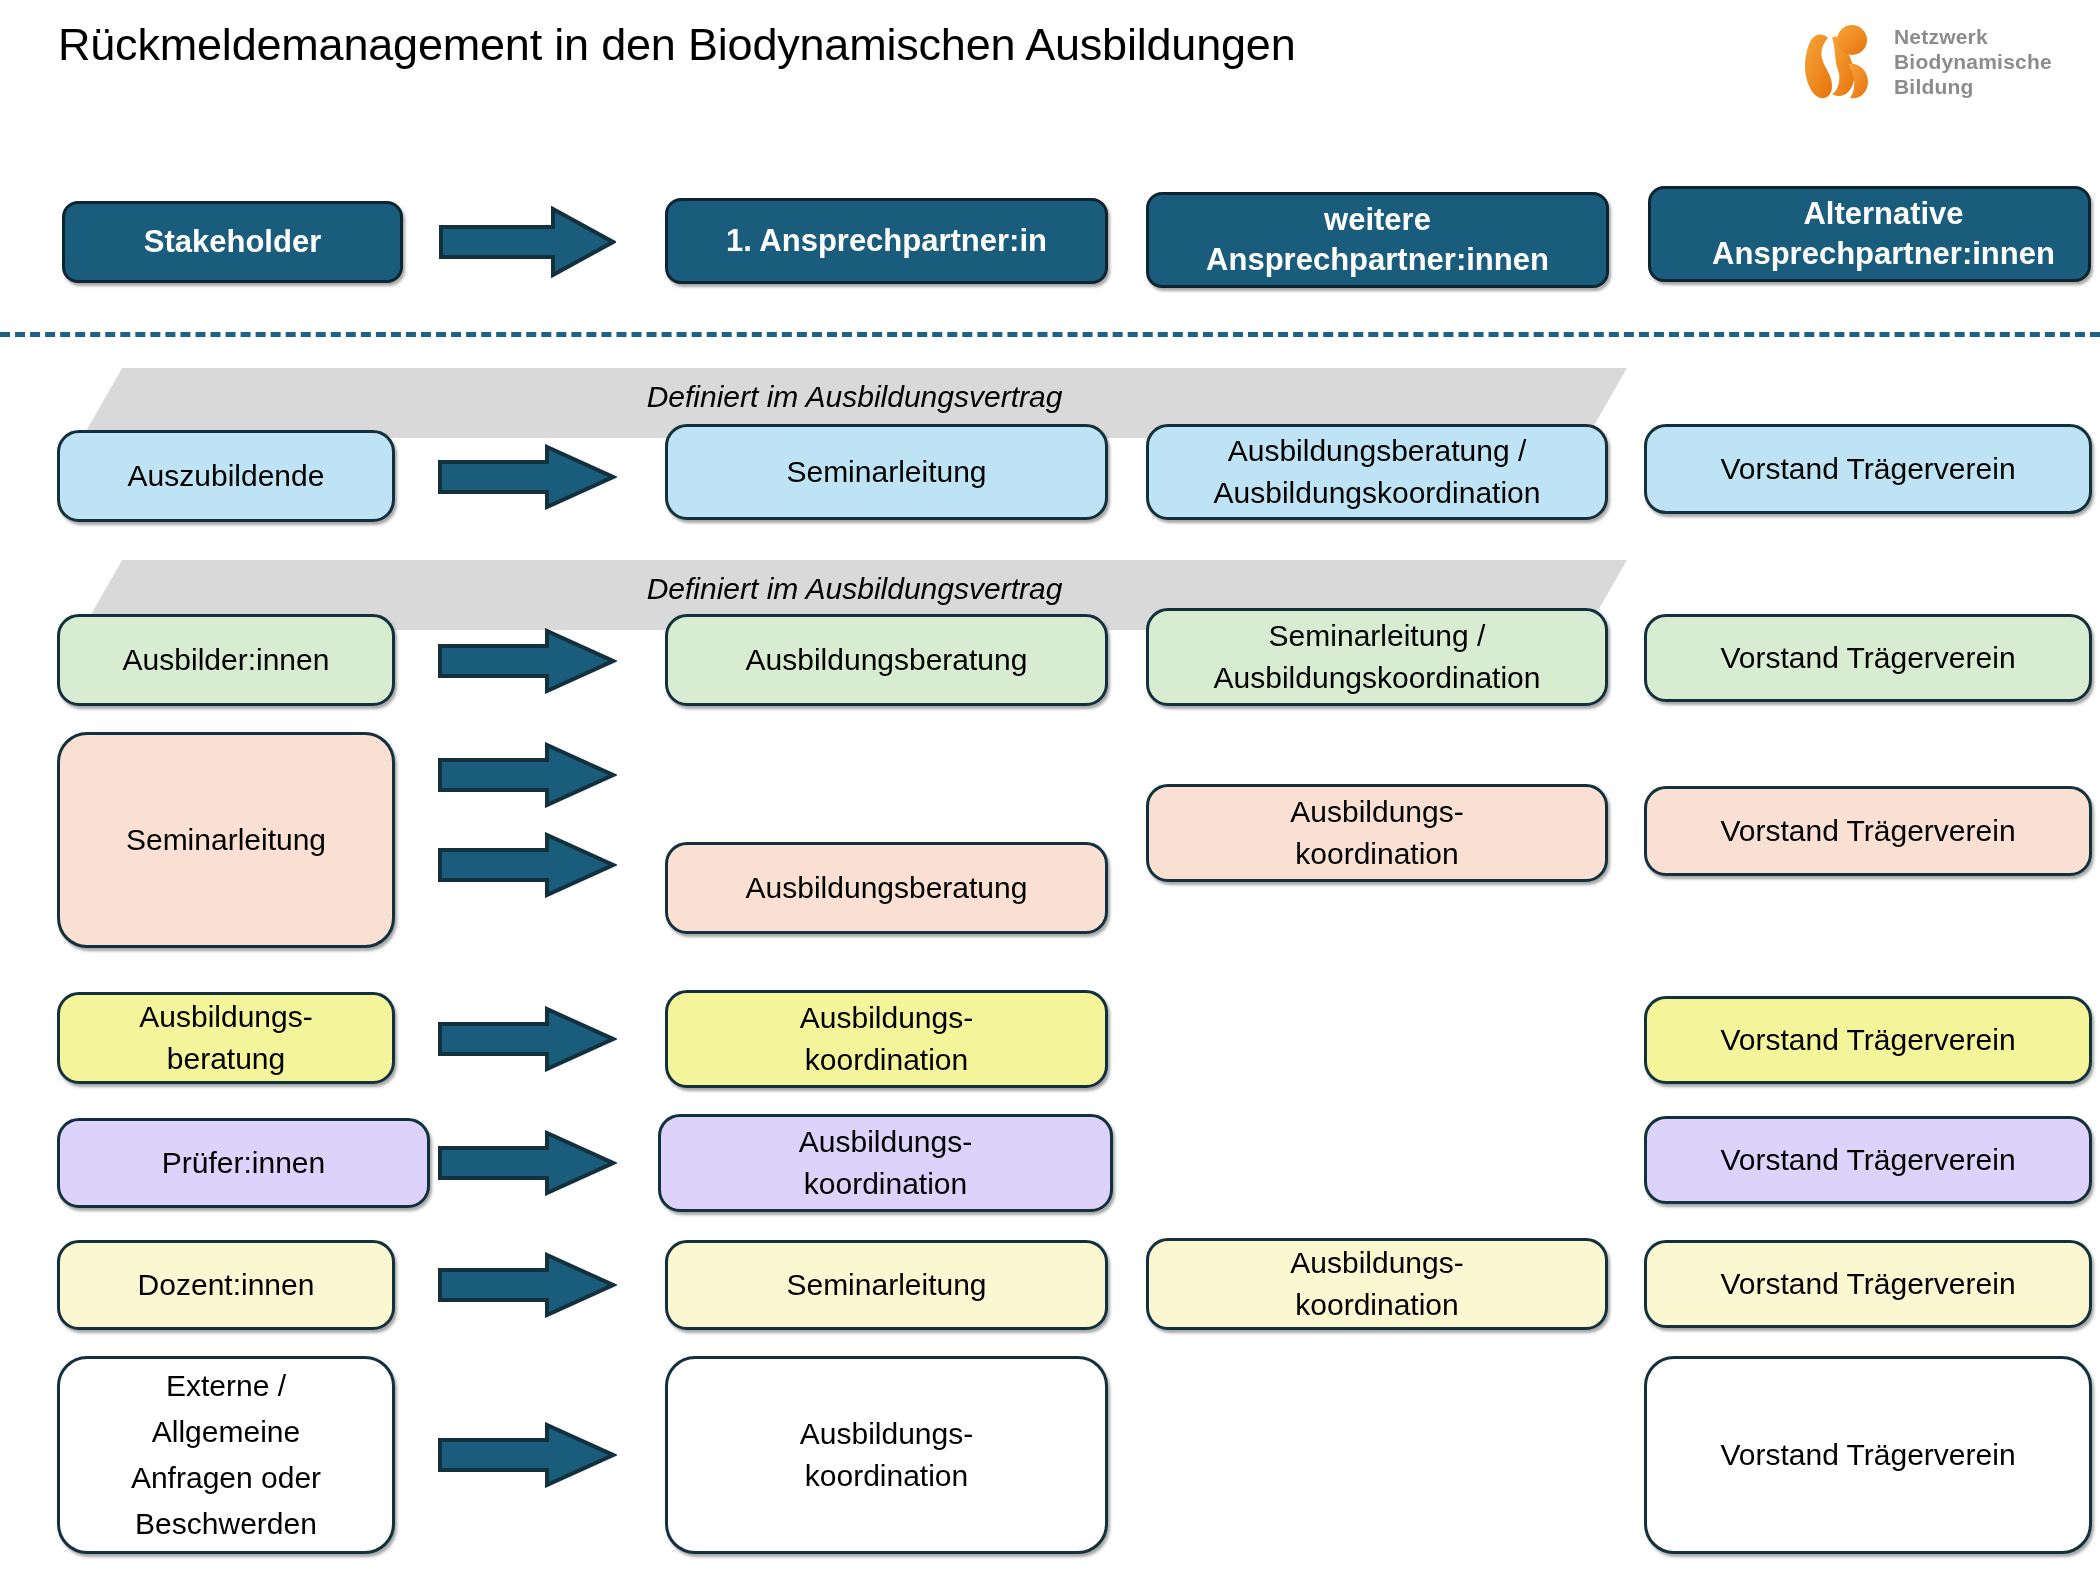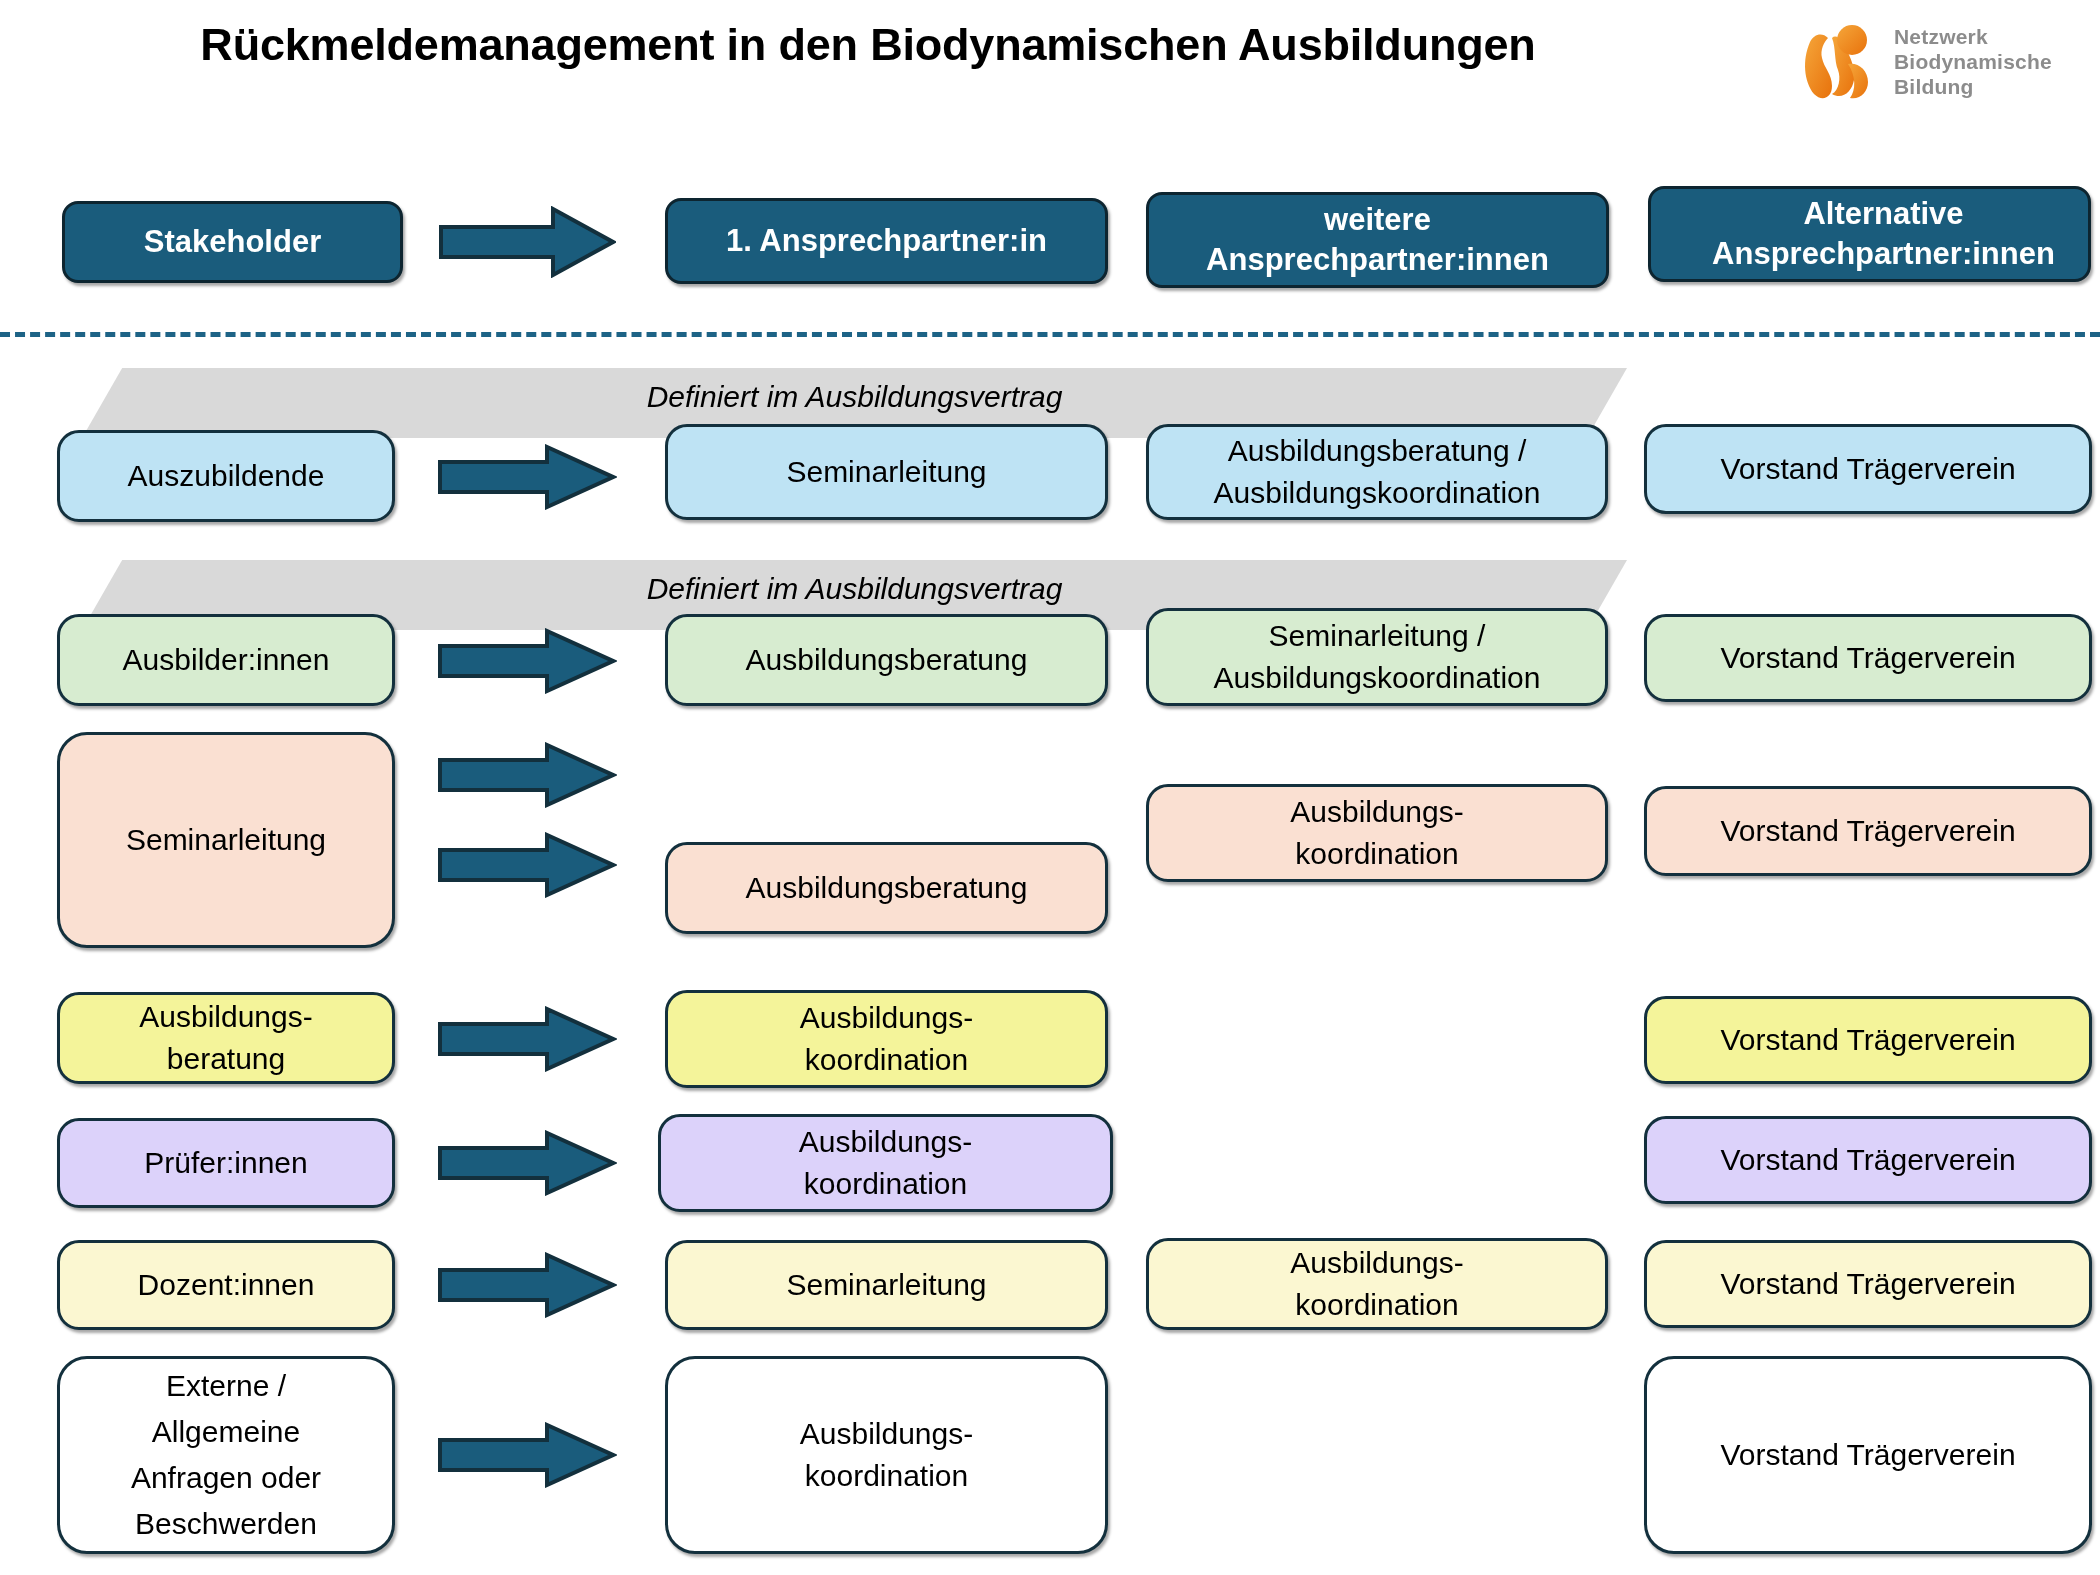--- a/index.html
+++ b/index.html
@@ -25,24 +25,23 @@
   
   .title-block {
     position: absolute;
     left: 58px;
     top: 18px;
     width: 1620px;
   }
   .title-line1 {
     font-size: 45px;
     line-height: 54px;
-    font-weight: 700;
+    font-weight: 400;
     letter-spacing: -0.2px;
     white-space: nowrap;
-    text-align: center;
   }
   .title-line2 {
     font-size: 45px;
     line-height: 54px;
     font-weight: 400;
     font-style: italic;
     letter-spacing: -0.2px;
     white-space: nowrap;
   }
 
@@ -279,21 +278,21 @@
     </svg>
   </div>
   <div class="box fill-yellow soft" style="left:665px; top:990px; width:443px; height:98px; white-space:pre-line;">
     <span class="txt u">Ausbildungs-
 koordination</span>
   </div>
   <div class="box fill-yellow soft" style="left:1644px; top:996px; width:448px; height:88px;">
     <span class="txt u">Vorstand Trägerverein</span>
   </div>
 
-  <div class="box fill-purple soft" style="left:57px; top:1118px; width:338px; height:90px;">
+  <div class="box fill-purple soft" style="left:57px; top:1118px; width:373px; height:90px;">
     <span class="txt">Prüfer:innen</span>
   </div>
   <div class="arrow" style="left:437px; top:1130px;">
     <svg width="180" height="66" viewBox="0 0 180 66">
       <path d="M3 18 H110 V3 L176 33 L110 63 V48 H3 Z" fill="#1a5c7c" stroke="#13303d" stroke-width="4" stroke-linejoin="miter"></path>
     </svg>
   </div>
   <div class="box fill-purple soft" style="left:658px; top:1114px; width:455px; height:98px; white-space:pre-line;">
     <span class="txt u">Ausbildungs-
 koordination</span>

